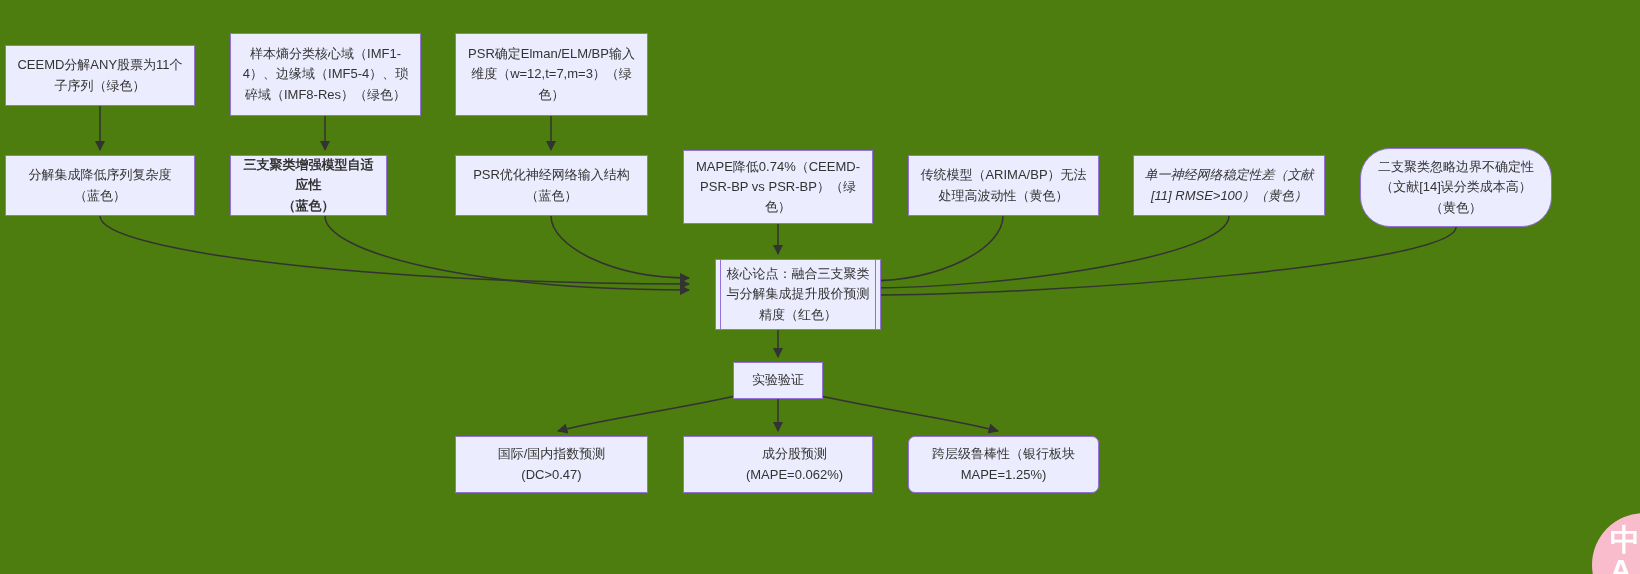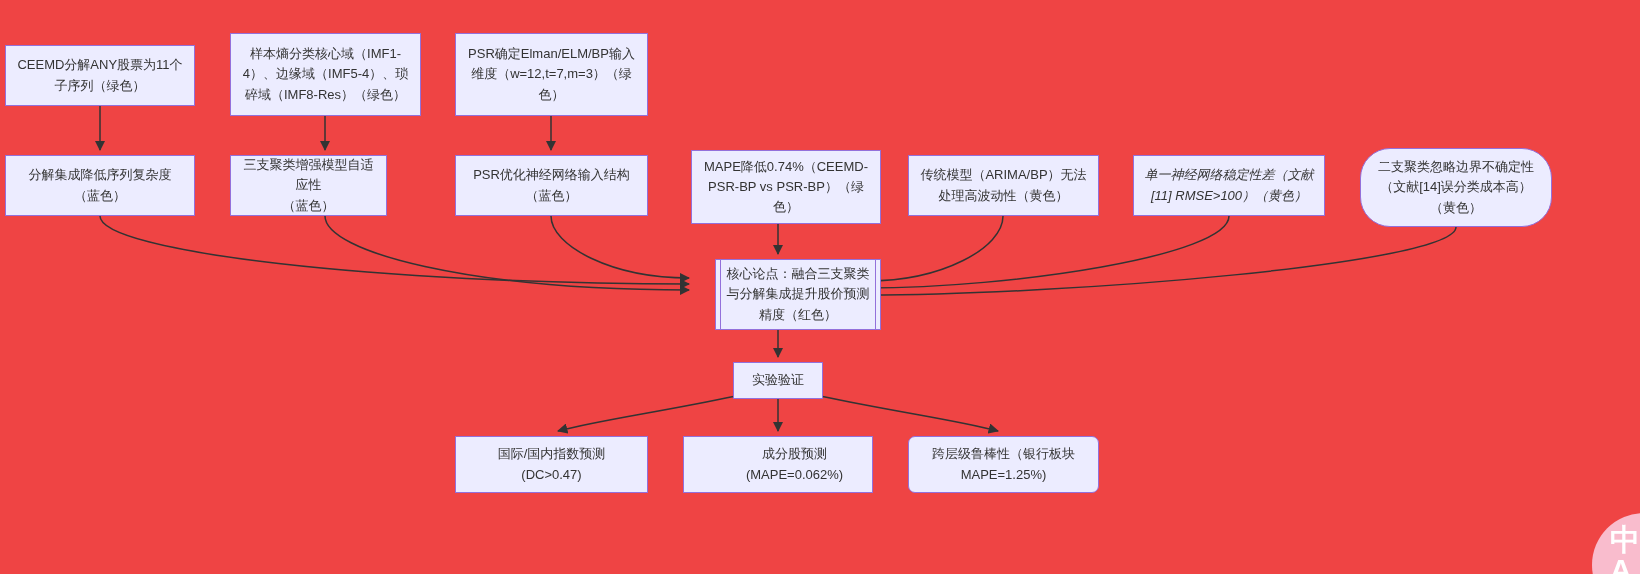--- a/index.html
+++ b/index.html
@@ -5,21 +5,21 @@
   html, body {
     margin: 0; padding: 0;
     background: #ffffff;
     font-family: "Liberation Sans", "DejaVu Sans", sans-serif;
   }
   #canvas {
     position: relative;
     width: 1640px;
     height: 574px;
     overflow: hidden;
-    background: #ef4444;
+    background: #4d7c0f;
   }
   #edges {
     position: absolute;
     left: 0; top: 0;
     width: 1640px; height: 574px;
     pointer-events: none;
   }
   .node {
     position: absolute;
     box-sizing: border-box;
@@ -100,27 +100,27 @@
 
   <div class="node" style="left:5px; top:45px; width:190px; height:61px;">CEEMD分解ANY股票为11个子序列（绿色）</div>
 
   <div class="node" style="left:230px; top:33px; width:191px; height:83px;">样本熵分类核心域（IMF1-4）、边缘域（IMF5-4）、琐碎域（IMF8-Res）（绿色）</div>
 
   <div class="node" style="left:455px; top:33px; width:193px; height:83px;">PSR确定Elman/ELM/BP输入维度（w=12,t=7,m=3）（绿色）</div>
 
   <div class="node" style="left:5px; top:155px; width:190px; height:61px;">分解集成降低序列复杂度
 （蓝色）</div>
 
-  <div class="node" style="left:230px; top:155px; width:157px; height:61px;">三支聚类增强模型自适应性
+  <div class="node" style="left:230px; top:155px; width:157px; height:61px;font-weight:bold;">三支聚类增强模型自适应性
 （蓝色）</div>
 
   <div class="node" style="left:455px; top:155px; width:193px; height:61px;">PSR优化神经网络输入结构
 （蓝色）</div>
 
-  <div class="node" style="left:683px; top:150px; width:190px; height:74px;margin-left:8px;">MAPE降低0.74%（CEEMD-PSR-BP vs PSR-BP）（绿色）</div>
+  <div class="node" style="left:683px; top:150px; width:190px; height:74px;">MAPE降低0.74%（CEEMD-PSR-BP vs PSR-BP）（绿色）</div>
 
   <div class="node" style="left:908px; top:155px; width:191px; height:61px;">传统模型（ARIMA/BP）无法处理高波动性（黄色）</div>
 
   <div class="node" style="left:1133px; top:155px; width:192px; height:61px;font-style:italic;">单一神经网络稳定性差（文献[11] RMSE&gt;100）（黄色）</div>
 
   <div class="node" style="left:1360px; top:148px; width:192px; height:79px;border-radius:30px;">二支聚类忽略边界不确定性（文献[14]误分类成本高）
 （黄色）</div>
 
   <div class="node subroutine" style="left:695px; top:259px; width:166px; height:71px;margin-left:20px;">核心论点：融合三支聚类与分解集成提升股价预测精度（红色）</div>
 

